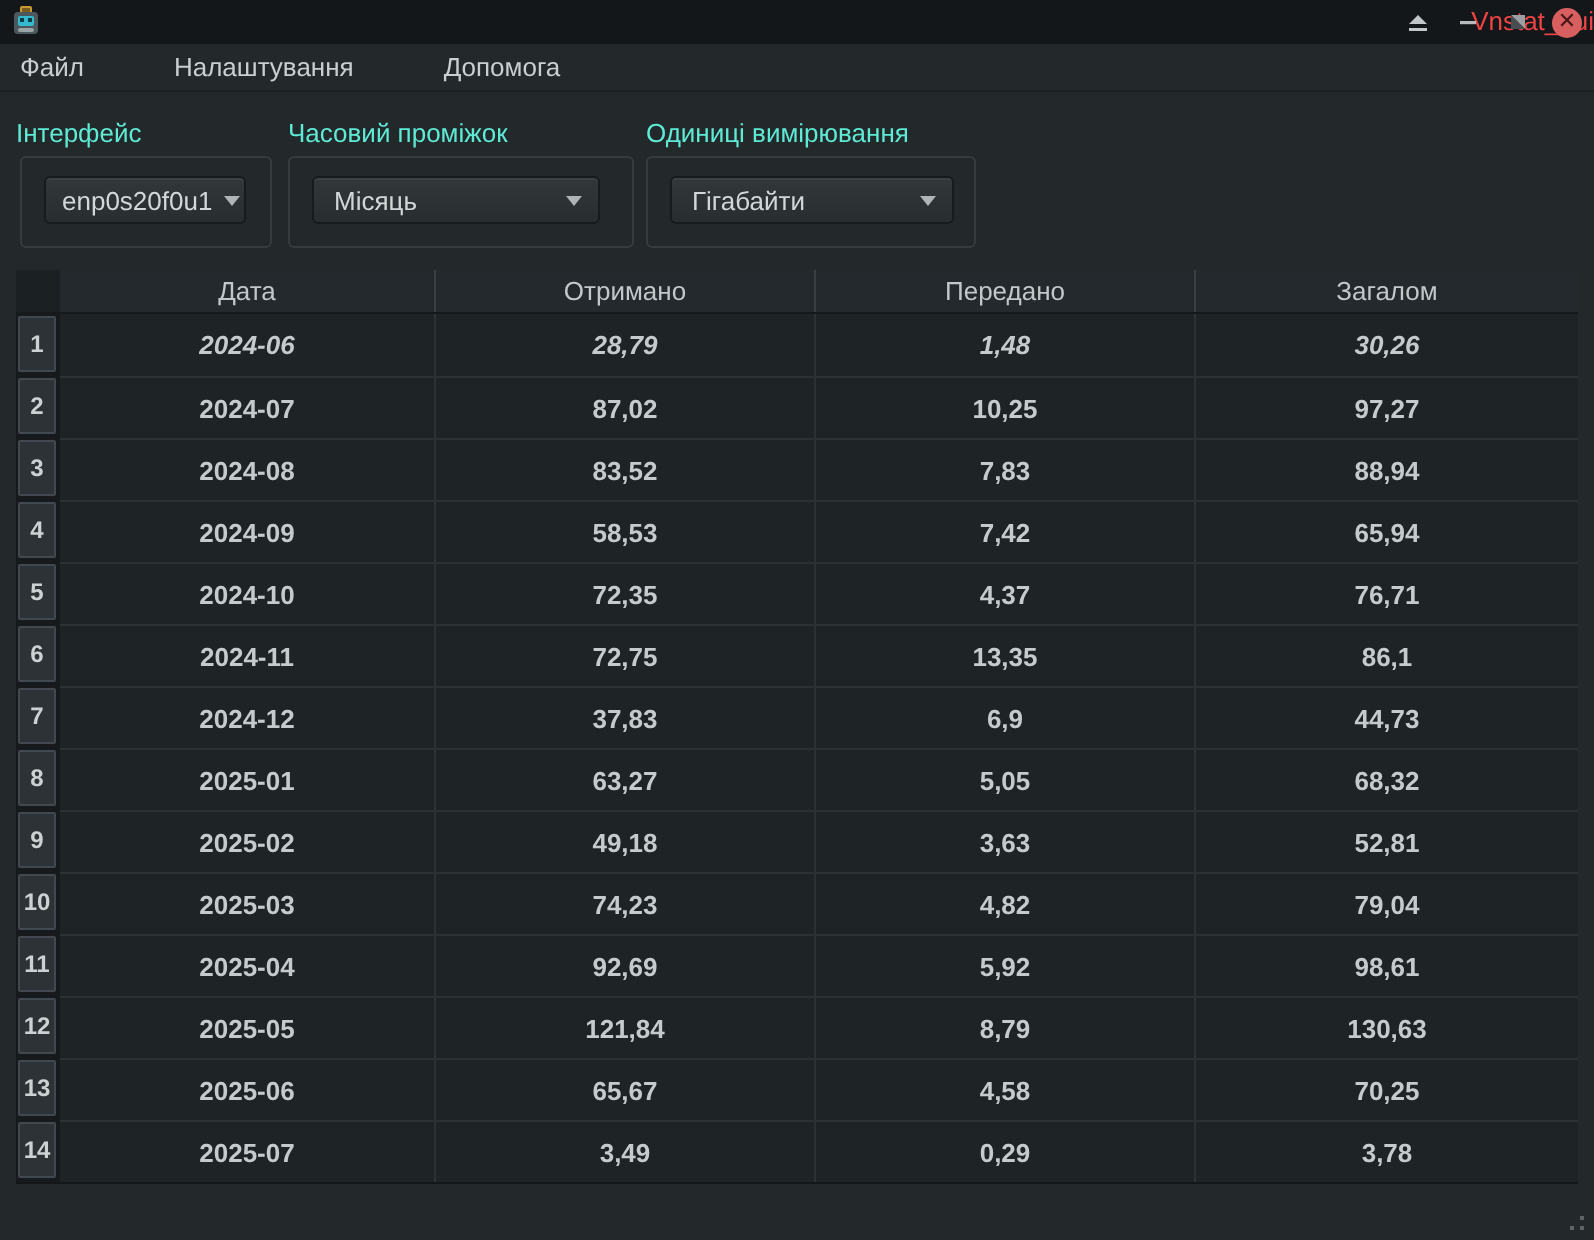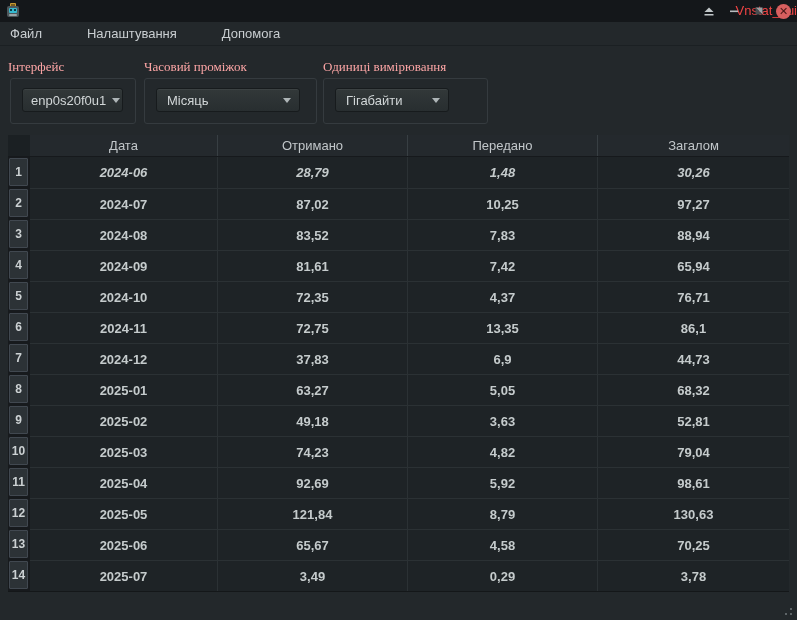--- a/index.html
+++ b/index.html
@@ -29,40 +29,40 @@
     color:#471616;font-size:11px;font-weight:bold;line-height:15px;text-align:center;
   }
   
   .menubar{
     position:absolute;left:0;top:22px;width:797px;height:24px;
     background:#23282b;border-bottom:1px solid #1b2023;
     display:flex;align-items:center;padding-left:10px;box-sizing:border-box;gap:24px;
   }
   .menu-item{padding:0 11px 0 0;margin-right:10px;color:#c9ced1;}
   
-  .filter-label{position:absolute;top:59px;color:#fca5a5;font-family:Liberation Serif, serif;}
+  .filter-label{position:absolute;top:59px;color:#5eead4;}
   .lbl-1{left:8px;}  .lbl-2{left:144px;}  .lbl-3{left:323px;}
   .frame{
     position:absolute;top:78px;height:46px;box-sizing:border-box;
     border:1px solid #353b3f;border-radius:3px;background:transparent;
   }
   .frame-1{left:10px;width:126px;}
   .frame-2{left:144px;width:173px;}
   .frame-3{left:323px;width:165px;}
   .combo{
     position:absolute;top:88px;height:24px;box-sizing:border-box;
     border:1px solid #171b1d;border-radius:3px;
     background:linear-gradient(#323839,#282e30);
     box-shadow:inset 0 1px rgba(255,255,255,.05);
     display:flex;align-items:center;justify-content:space-between;
     padding:0 8px 0 10px;color:#d2d7d8;cursor:default;
   }
   .combo-1{left:22px;width:101px;padding-left:8px;}
   .combo-2{left:156px;width:144px;gap:36px;}
-  .combo-3{left:335px;width:114px;text-align:right;}
+  .combo-3{left:335px;width:142px;text-align:right;}
   .combo-arrow{
     width:0;height:0;border-left:4px solid transparent;border-right:4px solid transparent;
     border-top:5px solid #aeb5b7;margin-left:6px;flex:0 0 auto;
   }
   
   .table{
     position:absolute;left:8px;top:135px;width:781px;
     background:#1e2326;border-bottom:1px solid #141719;
   }
   .trow,.thead{
@@ -191,21 +191,21 @@
         <div class="cell">2024-08</div>
         <div class="cell sep">83,52</div>
         <div class="cell sep">7,83</div>
         <div class="cell sep">88,94</div>
       </div>
       <div class="trow">
         <div class="rnum">
           <div class="rnbox">4</div>
         </div>
         <div class="cell">2024-09</div>
-        <div class="cell sep">81,61</div>
+        <div class="cell sep">58,53</div>
         <div class="cell sep">7,42</div>
         <div class="cell sep">65,94</div>
       </div>
       <div class="trow">
         <div class="rnum">
           <div class="rnbox">5</div>
         </div>
         <div class="cell">2024-10</div>
         <div class="cell sep">72,35</div>
         <div class="cell sep">4,37</div>

